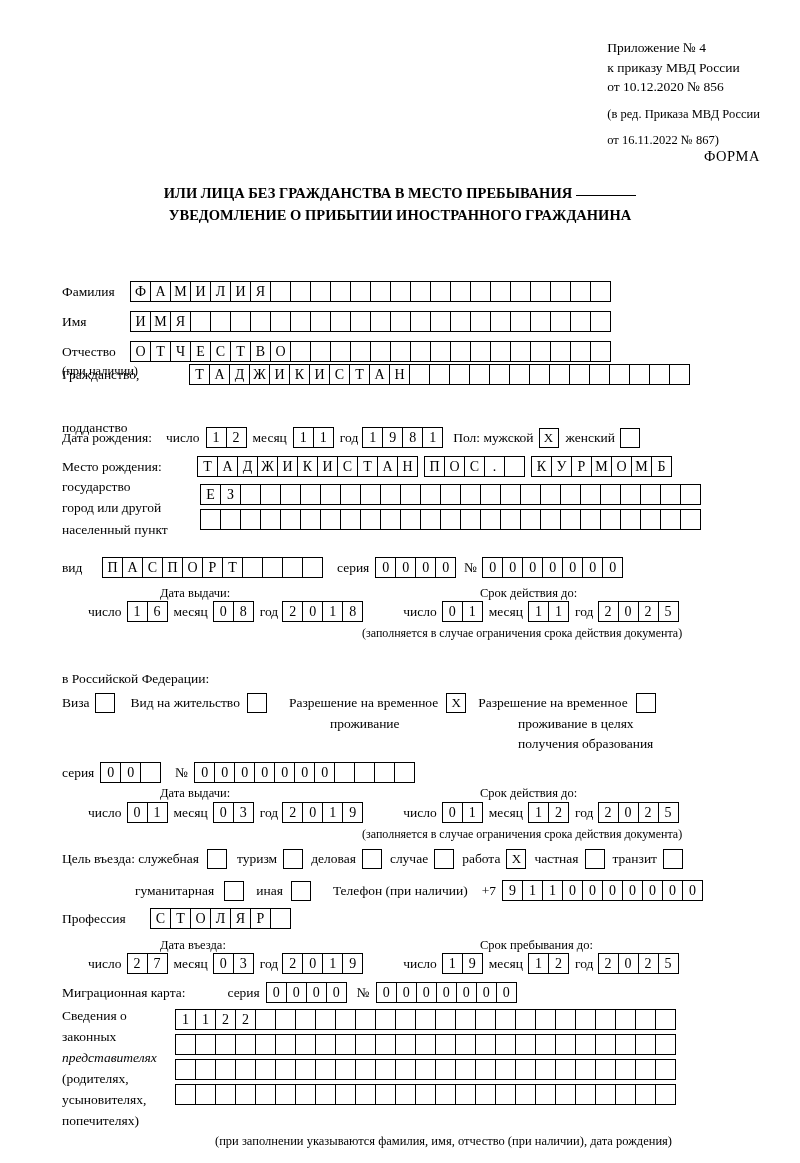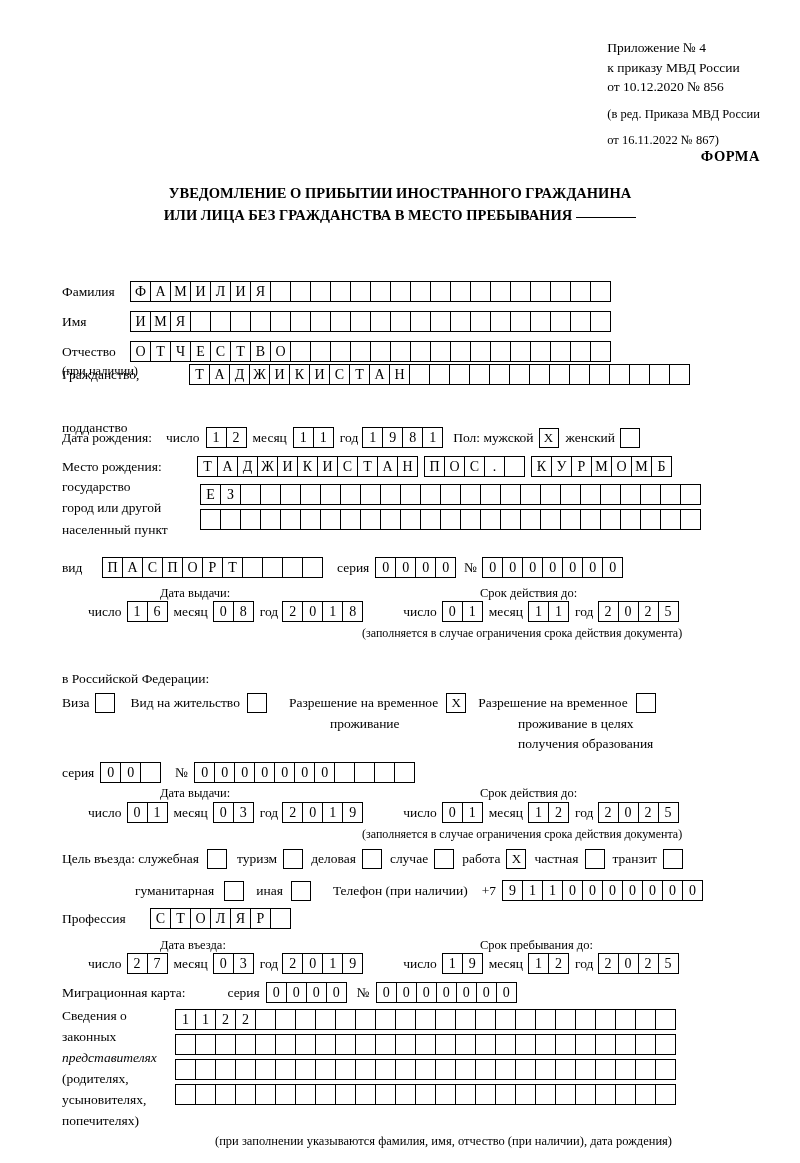--- a/index.html
+++ b/index.html
@@ -8,21 +8,21 @@
     font-family:"Liberation Serif", serif;
     color:#000;
     position:relative;
     overflow:hidden;
   }
   .page{position:relative;width:800px;height:1163px;padding:0;box-sizing:border-box;}
 
   
   .hdr{position:absolute;right:40px;top:38px;text-align:left;font-size:13.5px;line-height:1.45;}
   .hdr .small{font-size:12.5px;margin-top:9px;line-height:1.4;}
-  .forma{position:absolute;right:40px;top:148px;font-weight:bold;font-size:14.5px;letter-spacing:.5px;}
+  .forma{position:absolute;right:40px;top:148px;font-weight:normal;font-size:14.5px;letter-spacing:.5px;}
 
   .title{position:absolute;left:0;right:0;top:183px;text-align:center;font-weight:bold;font-size:14.5px;line-height:1.5;}
   .title .ln2{display:inline-block;}
   .title .blank{display:inline-block;border-bottom:1px solid #000;width:60px;vertical-align:2px;margin-left:4px;}
 
   .section1{position:absolute;left:0;right:0;top:243px;text-align:center;font-weight:bold;font-size:13px;}
 
   
   .row{position:absolute;display:flex;align-items:center;white-space:nowrap;}
   .lbl{font-size:13.5px;}
@@ -55,22 +55,22 @@
   <div class="hdr">
     <div>Приложение № 4</div>
     <div>к приказу МВД России</div>
     <div>от 10.12.2020 № 856</div>
     <div class="small">(в ред. Приказа МВД России</div>
     <div class="small">от 16.11.2022 № 867)</div>
   </div>
   <div class="forma">ФОРМА</div>
 
   <div class="title">
+    <div><span class="ln2">ИЛИ ЛИЦА БЕЗ ГРАЖДАНСТВА В МЕСТО ПРЕБЫВАНИЯ</span><span class="blank"></span></div>
     <div>УВЕДОМЛЕНИЕ О ПРИБЫТИИ ИНОСТРАННОГО ГРАЖДАНИНА</div>
-    <div><span class="ln2">ИЛИ ЛИЦА БЕЗ ГРАЖДАНСТВА В МЕСТО ПРЕБЫВАНИЯ</span><span class="blank"></span></div>
   </div>
 
 
   <div class="row" style="left:62px;top:281px;">
     <span class="lbl" style="width:68px;display:inline-block;">Фамилия</span>
     <span class="boxes">
         <span class="bx">Ф</span>
         <span class="bx">А</span>
         <span class="bx">М</span>
         <span class="bx">И</span>

